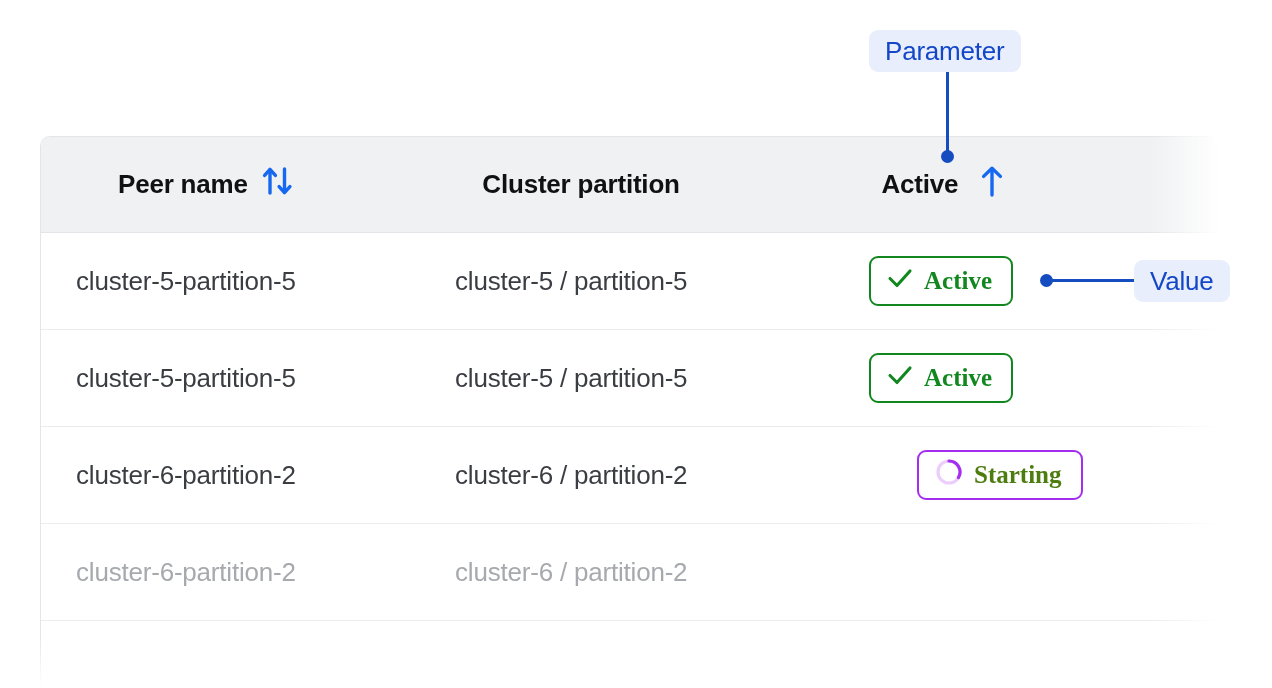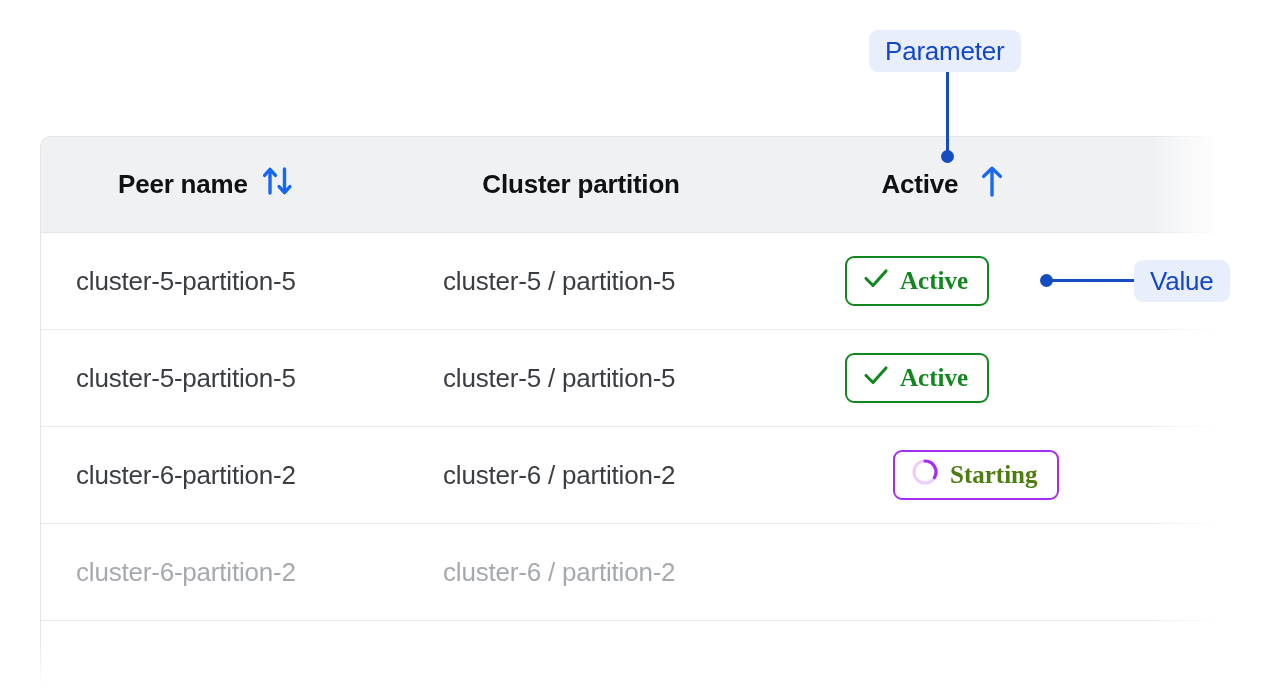--- a/index.html
+++ b/index.html
@@ -69,20 +69,21 @@
   .col-peer      { width: 402px; padding-left: 35px; box-sizing: border-box; }
   .col-partition { width: 402px; box-sizing: border-box; }
   .col-status    { width: 340px; box-sizing: border-box; }
 
   .trow {
     display: flex;
     align-items: center;
     height: 96px;
     border-bottom: 1px solid #ebecee;
     background: #ffffff;
+    gap: 12px;
   }
   .trow:last-child { border-bottom: 1px solid #ebecee; }
 
   .td {
     font-size: 26px;
     color: #3a3d42;
     letter-spacing: -0.2px;
     white-space: nowrap;
   }
   .trow.muted .td { color: #a6a9ad; }

